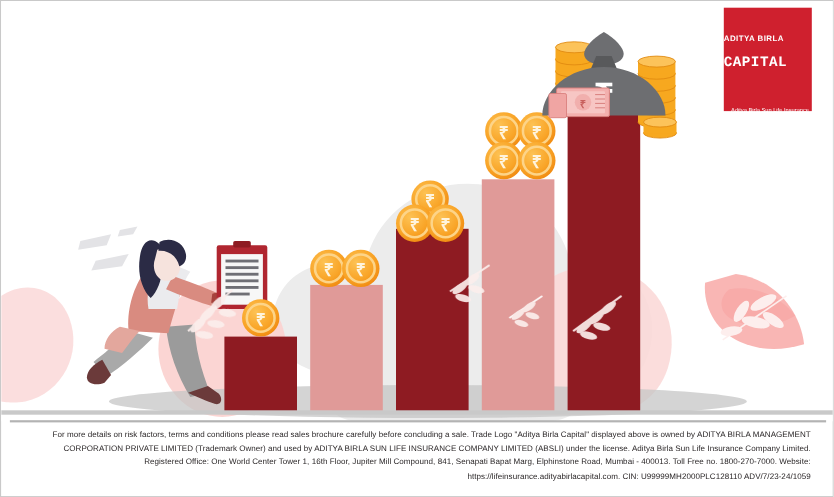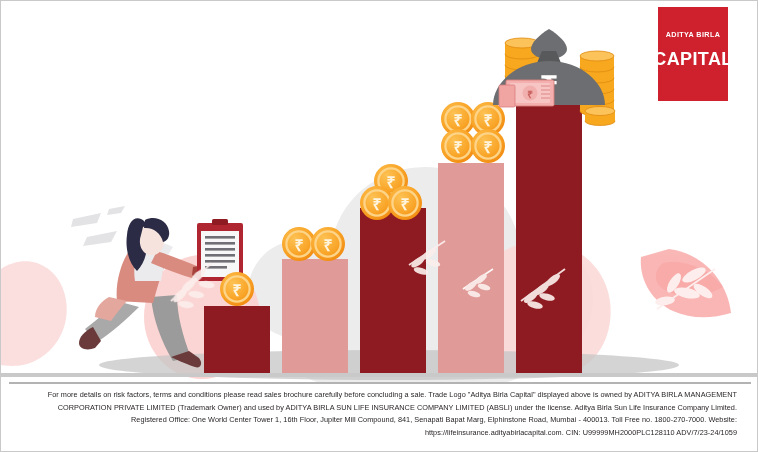--- a/index.html
+++ b/index.html
@@ -30,50 +30,51 @@
     overflow: hidden;
     background: #ffffff;
   }
   #illustration svg { display: block; }
 
   
   #logo-block {
     position: absolute;
     left: 657px;
     top: 6px;
-    width: 70px;
+    width: 80px;
     height: 94px;
     background: #cf202e;
     display: flex;
     flex-direction: column;
-    align-items: center;
+    align-items: flex-start;
     justify-content: flex-start;
     padding-top: 9px;
     z-index: 40;
     gap: 12px;
   }
   #logo-mark {
     width: 46px;
     height: 40px;
     display: block;
   }
   #logo-word-top {
     font-size: 7.2px;
     font-weight: bold;
     color: #ffffff;
     letter-spacing: 0.4px;
     margin-top: 3px;
     line-height: 1;
   }
   #logo-word-main {
-    font-size: 18px;
+    font-size: 13px;
     font-weight: bold;
     color: #ffffff;
     letter-spacing: 0.4px;
     line-height: 1.05;
+    font-family: Liberation Mono, monospace;
   }
   #logo-divider {
     width: 74px;
     height: 1px;
     background: #e88f96;
     margin-top: 5px;
   }
   #logo-subtitle {
     font-size: 5.2px;
     color: #ffffff;

